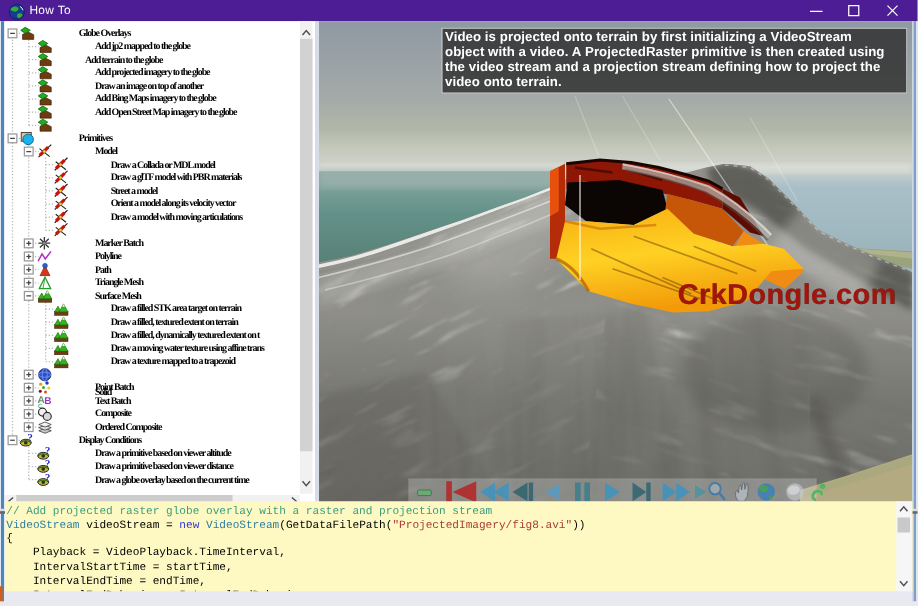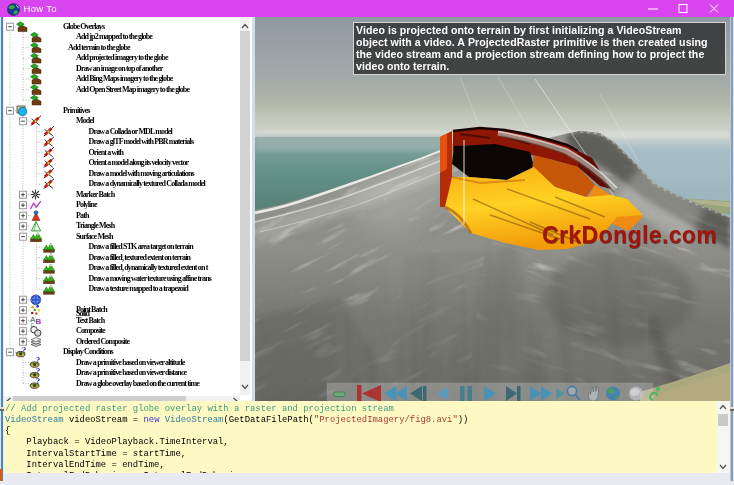--- a/index.html
+++ b/index.html
@@ -1,17 +1,17 @@
 <!DOCTYPE html>
 <html><head><meta charset="utf-8">
 <style>
 * { margin:0; padding:0; box-sizing:border-box; }
 html,body { width:734px; height:485px; overflow:hidden; background:#e9e9f2; }
 #win { position:absolute; left:0; top:0; width:734px; height:485px; font-family:"Liberation Sans",sans-serif; }
-#titlebar { position:absolute; left:0; top:0; width:734px; height:17px; background:#d946ef; }
+#titlebar { position:absolute; left:0; top:0; width:734px; height:17px; background:#4c1d95; }
 #titletx { position:absolute; left:23.5px; top:3px; color:#fff; font-size:9.5px; letter-spacing:0.3px; }
 .wbtn { position:absolute; top:0; width:30px; height:17px; color:#fff; }
 #brdL { position:absolute; left:0; top:17px; width:4px; height:464px; background:linear-gradient(90deg,#dfe8f0 0 1px,#4d86bc 1px 3px,#e6ecf2 3px 4px); }
 #brdR { position:absolute; left:730px; top:17px; width:4px; height:464px; background:linear-gradient(90deg,#bfc8d2 0 1px,#7f9fc4 1px 3px,#dde4ec 3px 4px); }
 #tree { position:absolute; left:4px; top:17px; width:249px; height:391px; background:#fff; overflow:hidden; }
 #treesvg { position:absolute; left:0; top:0; }
 .trow { position:absolute; font-family:Liberation Serif, serif; font-size:8px; font-weight:bold; letter-spacing:-0.85px; color:#000; white-space:nowrap;padding-left:32px; }
 #tvsb { position:absolute; left:236px; top:0; width:10px; height:378px; background:#f1f1f1; }
 #tvsb .thumb { position:absolute; left:0; top:14px; width:10px; height:330px; background:#d2d2d2; }
 #thsb { position:absolute; left:0; top:379px; width:236px; height:10px; background:#f1f1f1; }
@@ -510,24 +510,23 @@
 <div class="trow" style="left:40px;top:15.0px">Add jp2 mapped to the globe</div>
 <div class="trow" style="left:32px;top:25.5px">Add terrain to the globe</div>
 <div class="trow" style="left:40px;top:36.0px">Add projected imagery to the globe</div>
 <div class="trow" style="left:40px;top:46.5px">Draw an image on top of another</div>
 <div class="trow" style="left:40px;top:57.0px">Add Bing Maps imagery to the globe</div>
 <div class="trow" style="left:40px;top:67.5px">Add Open Street Map imagery to the globe</div>
 <div class="trow" style="left:27px;top:88.5px">Primitives</div>
 <div class="trow" style="left:40px;top:99.0px">Model</div>
 <div class="trow" style="left:52.5px;top:109.5px">Draw a Collada or MDL model</div>
 <div class="trow" style="left:52.5px;top:120.0px">Draw a glTF model with PBR materials</div>
-<div class="trow" style="left:52.5px;top:130.5px">Orient a with</div>
+<div class="trow" style="left:52.5px;top:130.5px">Street a model</div>
 <div class="trow" style="left:52.5px;top:141.0px">Orient a model along its velocity vector</div>
 <div class="trow" style="left:52.5px;top:151.5px">Draw a model with moving articulations</div>
-<div class="trow" style="left:52.5px;top:162.0px">Draw a dynamically textured Collada model</div>
 <div class="trow" style="left:40px;top:172.5px">Marker Batch</div>
 <div class="trow" style="left:40px;top:183.0px">Polyline</div>
 <div class="trow" style="left:40px;top:193.5px">Path</div>
 <div class="trow" style="left:40px;top:204.0px">Triangle Mesh</div>
 <div class="trow" style="left:40px;top:214.5px">Surface Mesh</div>
 <div class="trow" style="left:52.5px;top:225.0px">Draw a filled STK area target on terrain</div>
 <div class="trow" style="left:52.5px;top:235.5px">Draw a filled, textured extent on terrain</div>
 <div class="trow" style="left:52.5px;top:246.0px">Draw a filled, dynamically textured extent on t</div>
 <div class="trow" style="left:52.5px;top:256.5px">Draw a moving water texture using affine trans</div>
 <div class="trow" style="left:52.5px;top:267.0px">Draw a texture mapped to a trapezoid</div>

